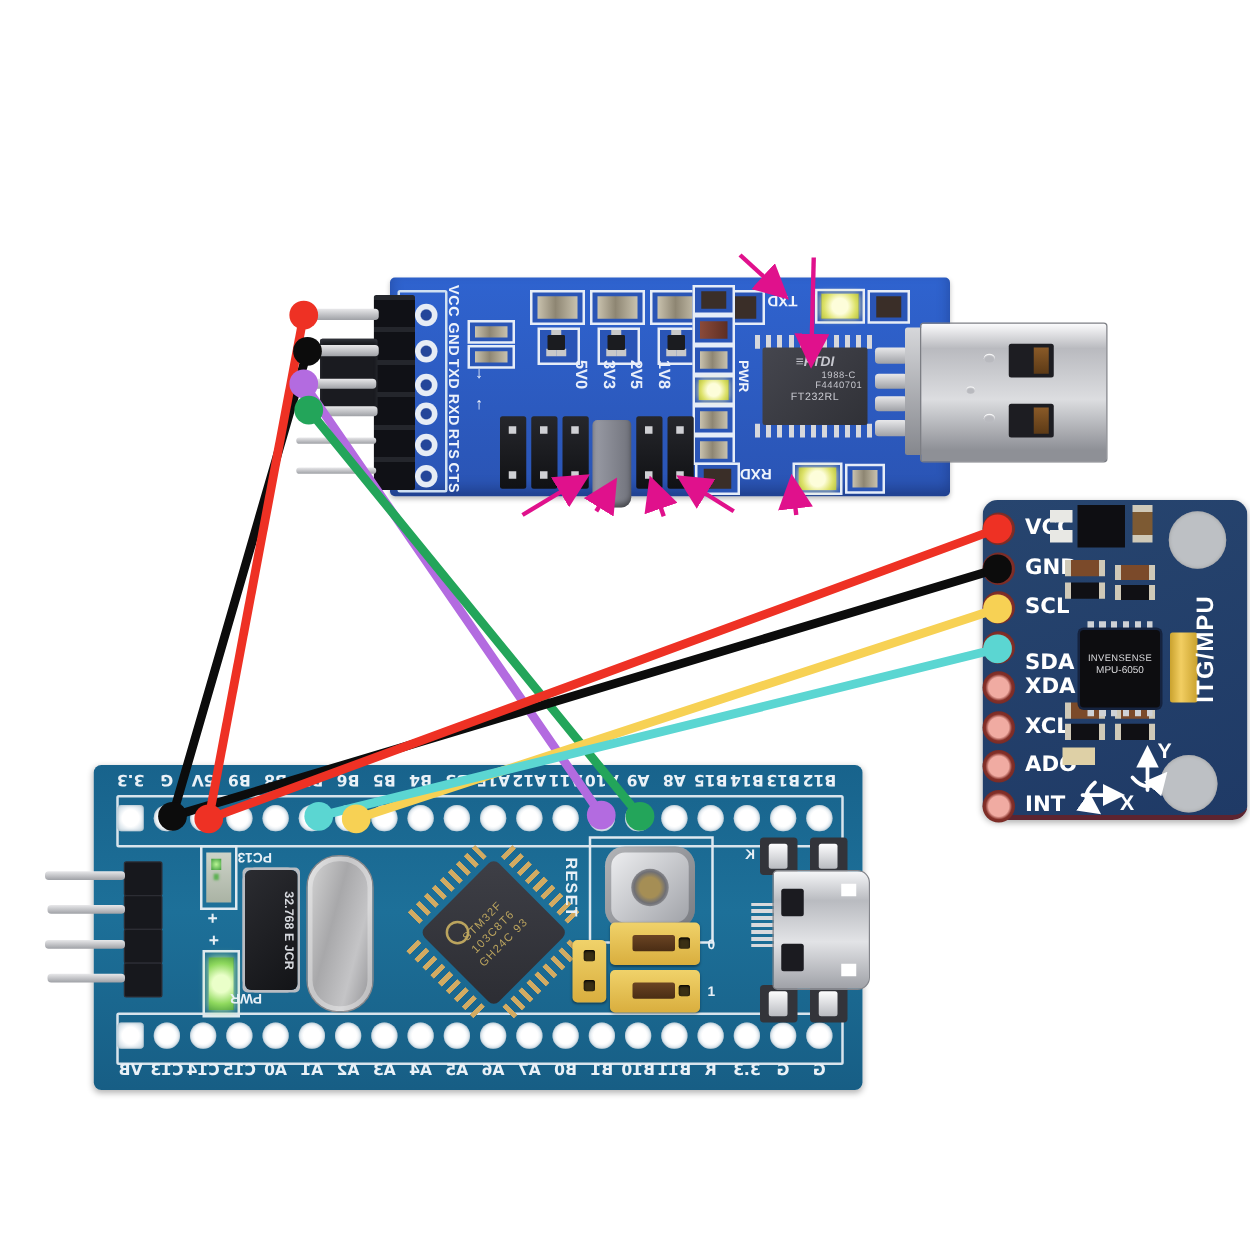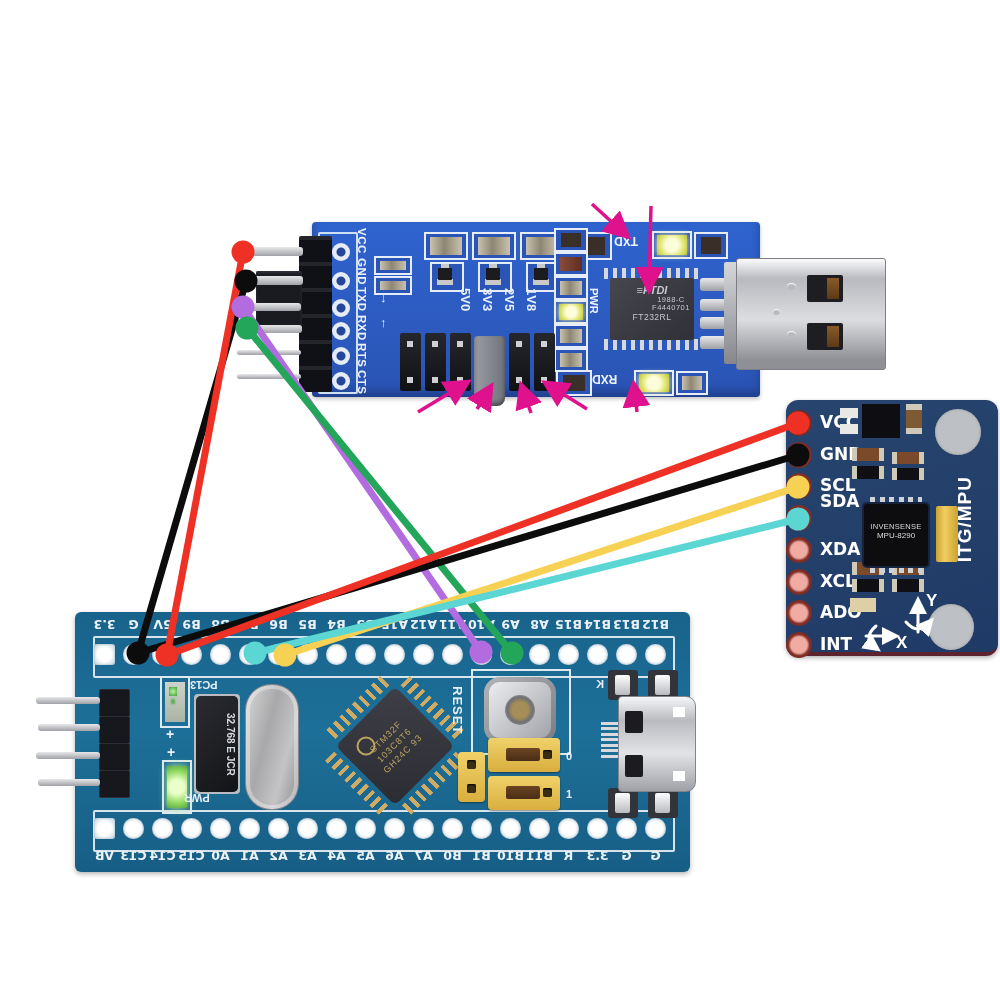--- a/index.html
+++ b/index.html
@@ -418,21 +418,21 @@
   <div class="mpu-hole" style="left:935px;top:409px;"></div>
   <div class="mpu-hole" style="left:928px;top:604px;"></div>
   <div id="mpu-pins">
       <div class="mpu-pad" style="top: 410px;"></div>
       <span class="mpu-lab" style="top: 412px;">VCC</span>
       <div class="mpu-pad" style="top: 441.7px;"></div>
       <span class="mpu-lab" style="top: 443.7px;">GND</span>
       <div class="mpu-pad" style="top: 473.4px;"></div>
       <span class="mpu-lab" style="top: 475.4px;">SCL</span>
       <div class="mpu-pad" style="top: 505.1px;"></div>
-      <span class="mpu-lab" style="top: 491px;">SDA</span>
+      <span class="mpu-lab" style="top: 520px;">SDA</span>
       <div class="mpu-pad" style="top: 536.8px;"></div>
       <span class="mpu-lab" style="top: 538.8px;">XDA</span>
       <div class="mpu-pad" style="top: 568.5px;"></div>
       <span class="mpu-lab" style="top: 570.5px; text-align: center;">XCL</span>
       <div class="mpu-pad" style="top: 600.2px;"></div>
       <span class="mpu-lab" style="top: 602.2px;">ADO</span>
       <div class="mpu-pad" style="top: 631.9px;"></div>
       <span class="mpu-lab" style="top: 633.9px;">INT</span>
     </div>
 
@@ -448,21 +448,21 @@
   <div class="mpu-smd" style="left:852px;top:579px;width:32px;height:13px;background:linear-gradient(90deg,#cfc9b8 0 15%,#101014 15% 85%,#cfc9b8 85%);"></div>
   <div class="mpu-smd" style="left:892px;top:562px;width:32px;height:13px;background:linear-gradient(90deg,#cfc9b8 0 15%,#7b4a2a 15% 85%,#cfc9b8 85%);"></div>
   <div class="mpu-smd" style="left:892px;top:579px;width:32px;height:13px;background:linear-gradient(90deg,#cfc9b8 0 15%,#101014 15% 85%,#cfc9b8 85%);"></div>
   <div class="mpu-smd" style="left:850px;top:598px;width:26px;height:14px;background:#ded0a6;"></div>
   <div class="abs ylw-cap"></div>
 
   <div class="mpu-chip">
     <div class="stub-row" style="top:-7px;"></div>
     <div class="stub-row" style="bottom:-7px;"></div>
     <div class="c1">INVENSENSE</div>
-    <div class="c2">MPU-8290</div>
+    <div class="c2">MPU-6050</div>
   </div>
   <span class="mpu-side">ITG/MPU</span>
 
   <svg class="abs" style="left:848px;top:588px;" width="110" height="64" viewBox="0 0 110 64">
     <g stroke="#ffffff" stroke-width="3" fill="none" stroke-linecap="round">
       <path d="M70,44 L70,14" marker-end="url(#whead)"></path>
       <path d="M58,34 q12,14 24,0" marker-end="url(#whead)"></path>
       <path d="M18,48 L46,48" marker-end="url(#whead)"></path>
       <path d="M28,38 q-14,12 0,22" marker-end="url(#whead)"></path>
     </g>

